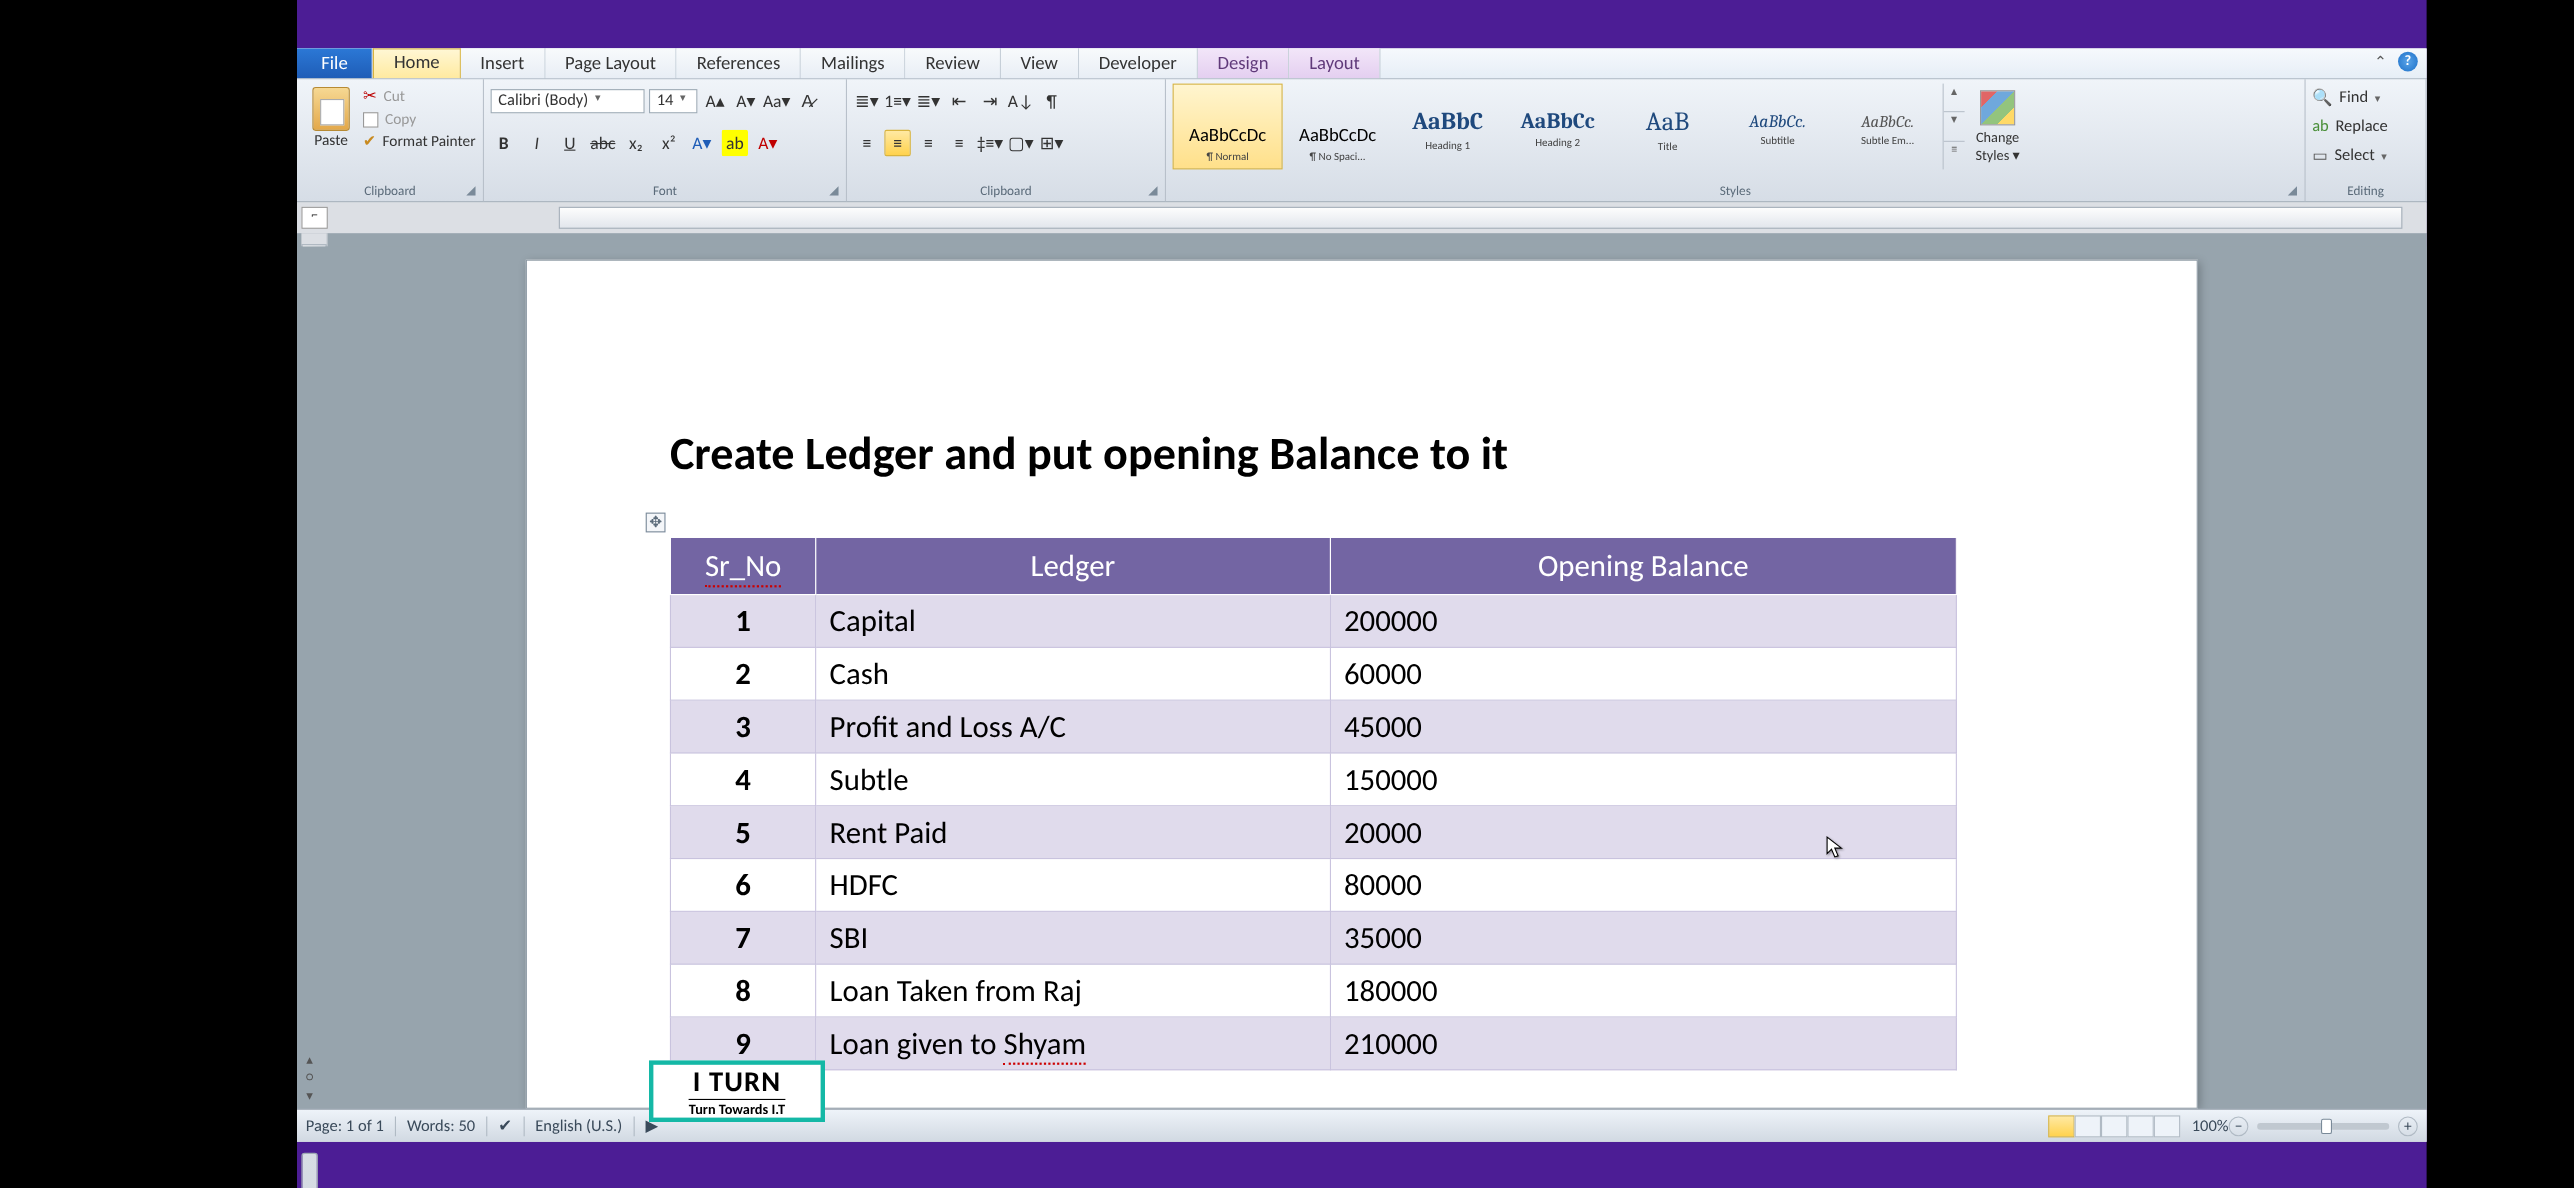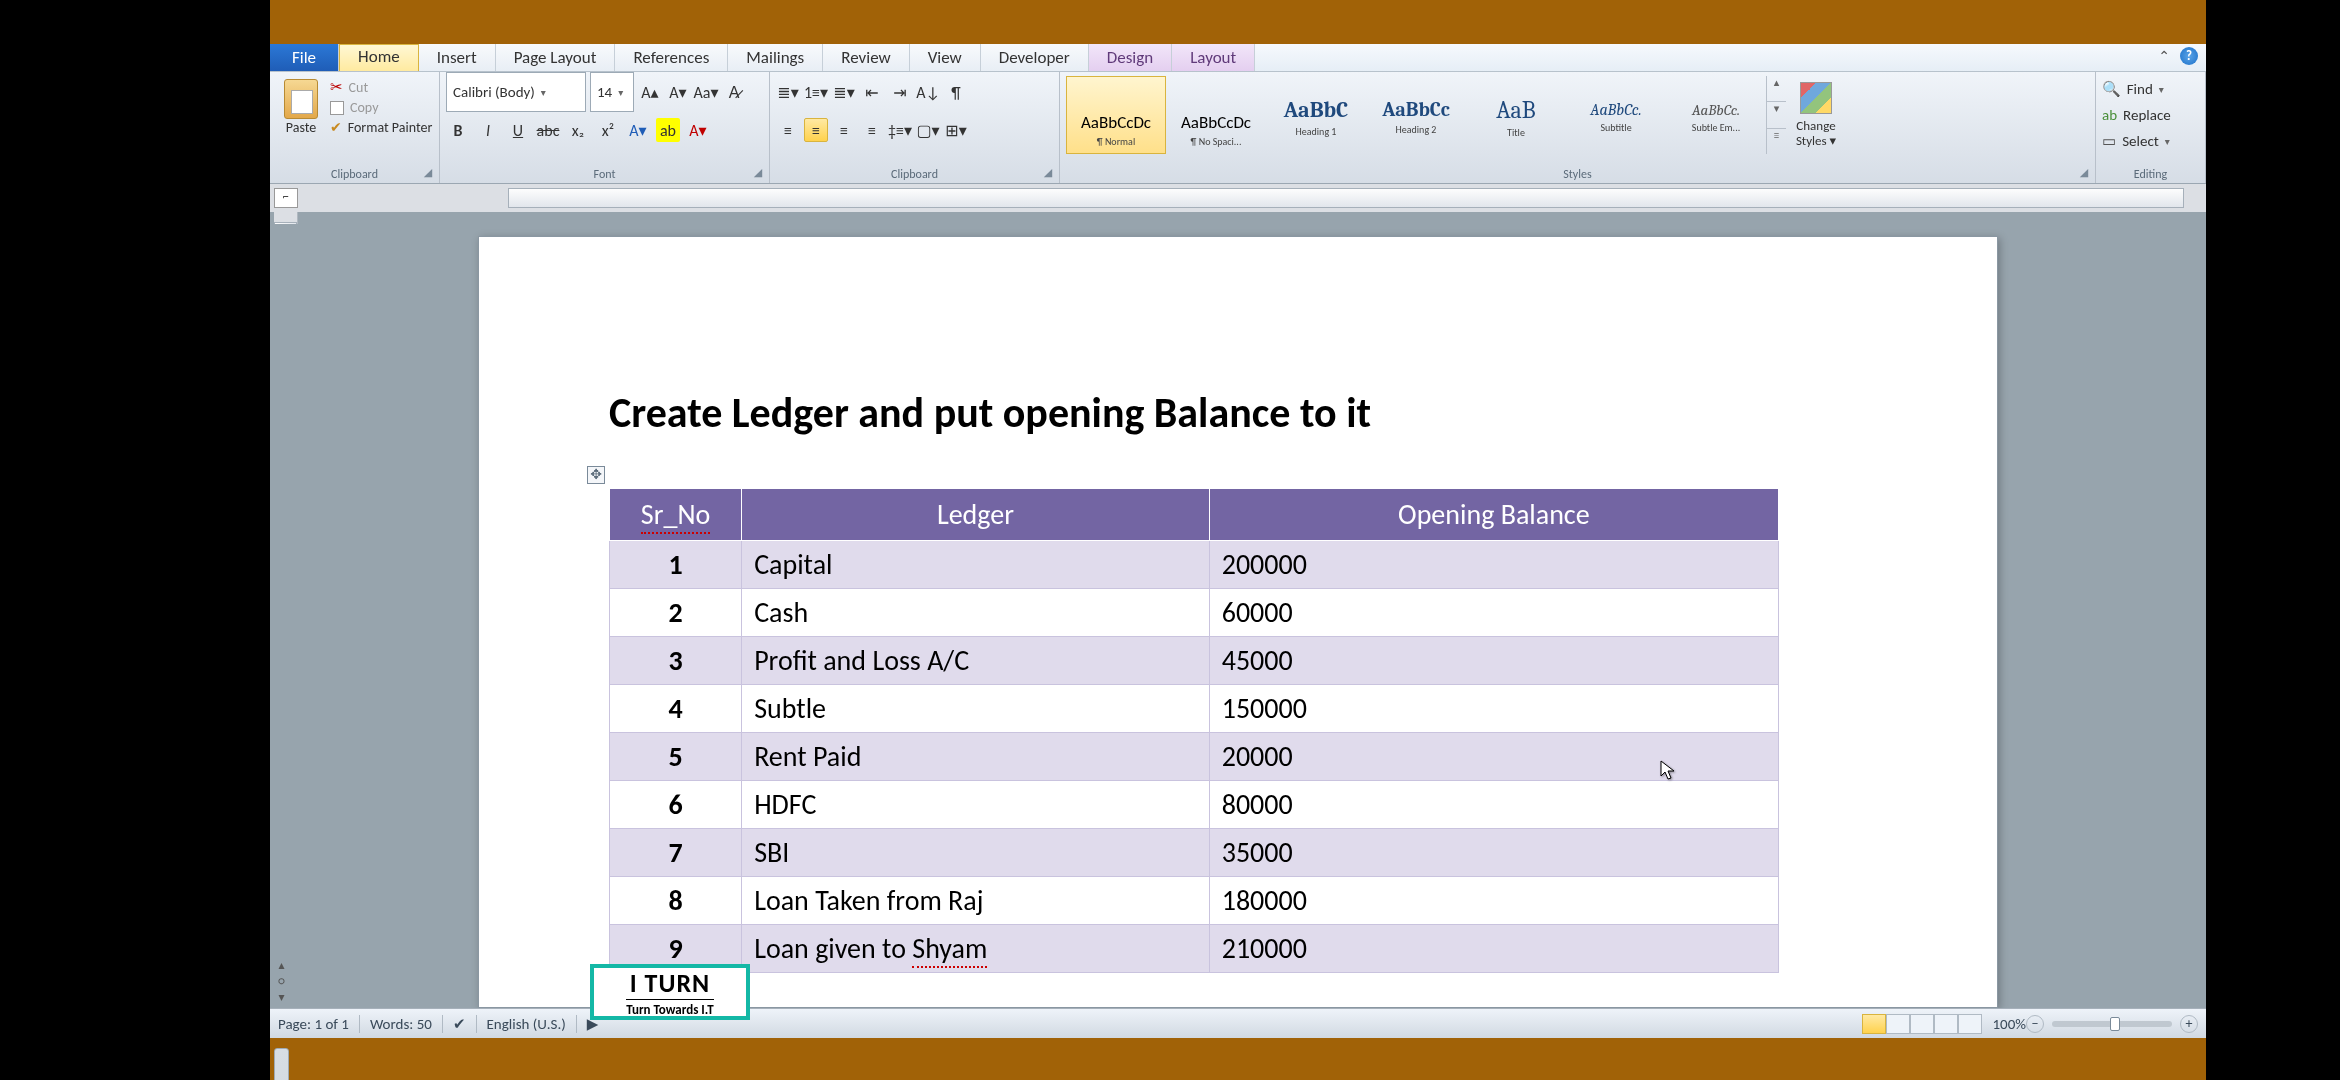--- a/index.html
+++ b/index.html
@@ -18,21 +18,21 @@
     background: #000;
   }
   .letterbox-left { left: 0; }
   .letterbox-right { right: 0; }
   .video-area {
     position: absolute;
     left: 270px;
     right: 134px;
     top: 0;
     bottom: 0;
-    background: #a16207;
+    background: #4c1d95;
     text-decoration: underline;
   }
   .word-window {
     position: absolute;
     left: 0;
     right: 0;
     top: 44px;
     bottom: 42px;
     background: #dcdfe4;
   }
@@ -148,22 +148,22 @@
   .clip-side div { display: flex; align-items: center; gap: 6px; }
   .clip-side .en { color: #333; }
   .scissors { color: #b00; font-size: 15px; }
   .copy-ic { width: 14px; height: 14px; background: #fff; border:1px solid #999; position: relative;}
   .brush { color: #c88a20; }
   
   .font-group { width: 330px; }
   .font-row1 { display: flex; gap: 4px; align-items: center; height: 32px; }
   .font-row2 { display: flex; gap: 6px; align-items: center; height: 32px; margin-top: 6px; }
   .combo {
-    background: #fff; border:1px solid #9daab6; height: 40px;
-    display: flex; align-items: center; padding: 0 6px; font-size: 15px;
+    background: #fff; border:1px solid #9daab6; height: 22px;
+    display: flex; padding: 0 6px; font-size: 15px;
   }
   .combo .dd { margin-left: 6px; color: #666; font-size: 10px; }
   .btn-ic {
     width: 24px; height: 24px; display: inline-flex;
     align-items: center; justify-content: center;
     border: 1px solid transparent; border-radius: 2px;
     font-size: 16px; color: #333;
   }
   .para-group { width: 290px; }
   .para-row { display: flex; gap: 4px; align-items: center; height: 32px; }

